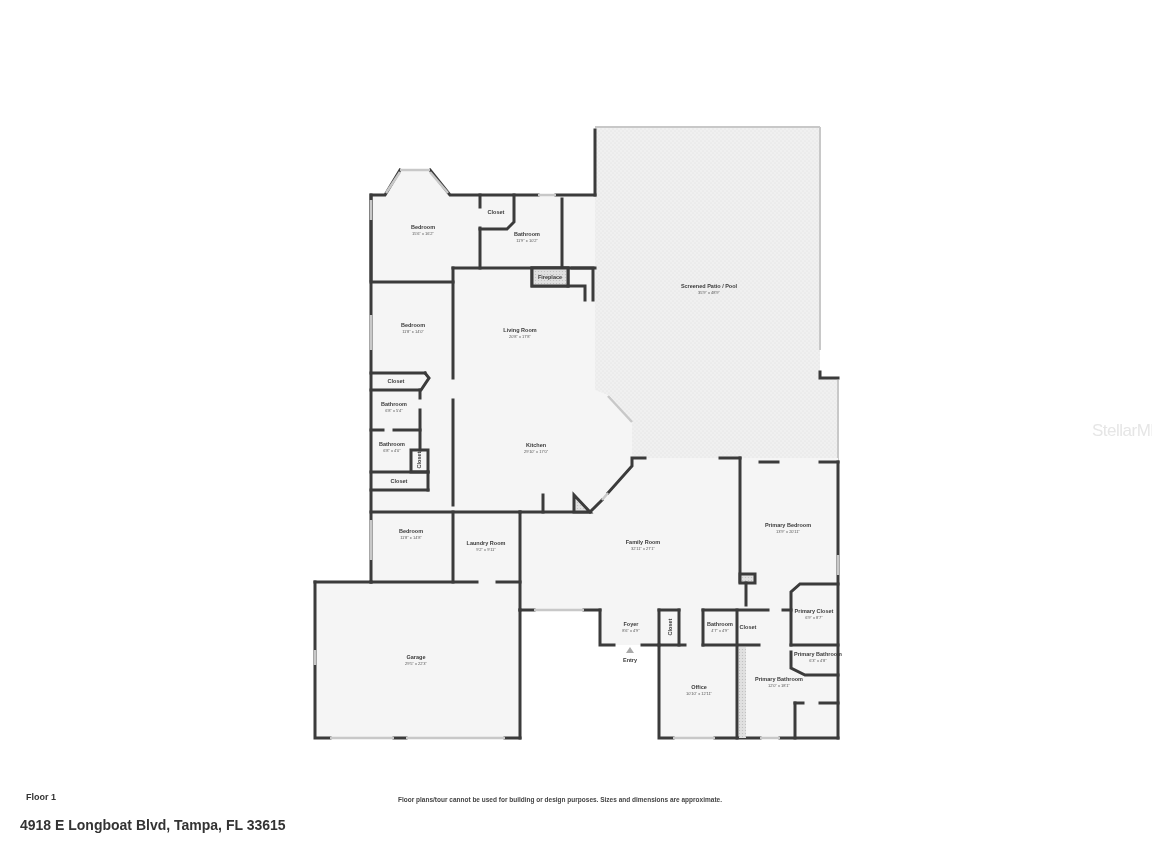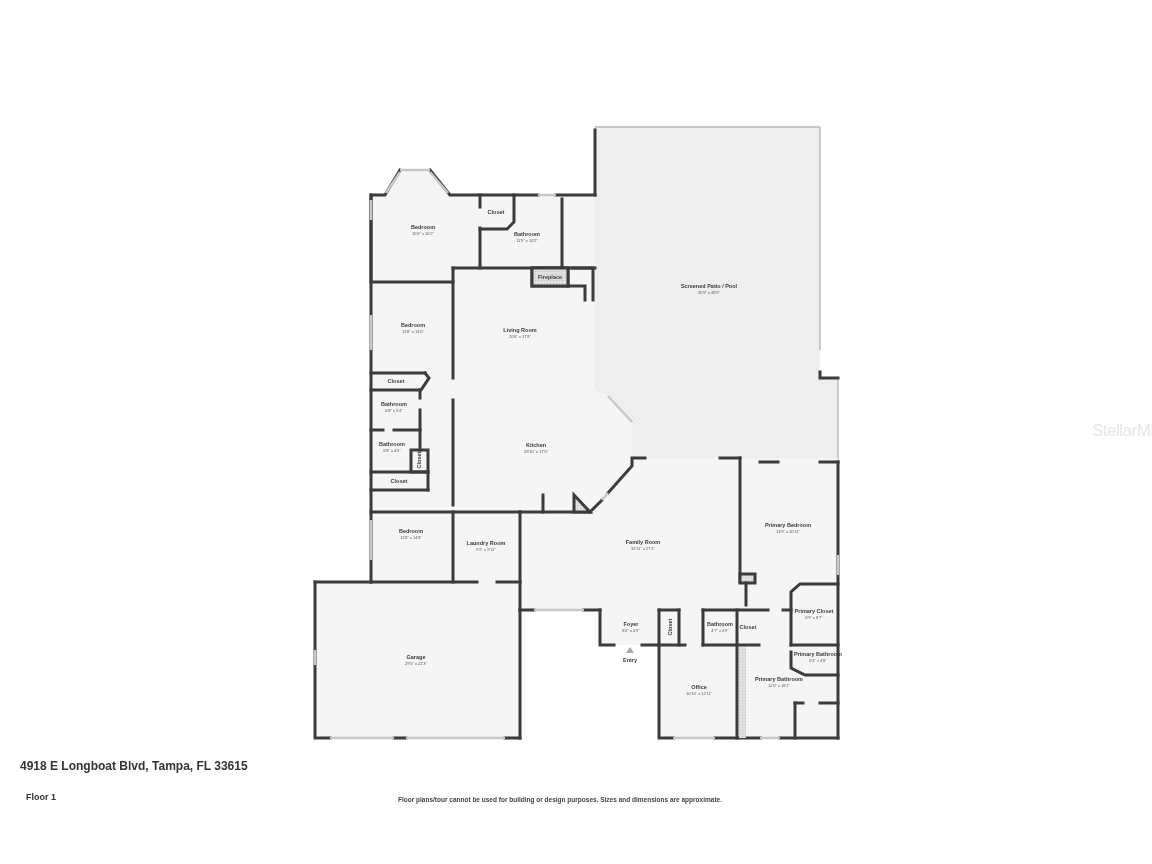--- a/index.html
+++ b/index.html
@@ -5,21 +5,21 @@
   html, body { margin: 0; padding: 0; }
   body {
     width: 1152px; height: 864px; background: #ffffff; position: relative; overflow: hidden;
     font-family: "Liberation Sans", sans-serif;
   }
   .plan { position: absolute; left: 0; top: 0; width: 1152px; height: 864px; }
   .room-label { position: absolute; text-align: center; transform: translate(-50%, -50%); white-space: nowrap; }
   .room-name { font-size: 5.5px; color: #3a3a3a; font-weight: bold; line-height: 7px; }
   .room-dim { font-size: 4px; color: #555; line-height: 5px; }
   .vert { transform: translate(-50%, -50%) rotate(-90deg); }
-  .footer-address { position: absolute; left: 20px; top: 759px; font-size: 12px; font-weight: bold; color: #333; }
+  .footer-address { position: absolute; left: 20px; top: 817px; font-size: 14px; font-weight: bold; color: #333; }
   .footer-floor { position: absolute; left: 20px; top: 792px; font-size: 9px; font-weight: bold; color: #333; padding-left: 6px; }
   .footer-disclaimer { position: absolute; left: 398px; top: 796px; font-size: 6.5px; font-weight: bold; color: #444; }
   .watermark { position: absolute; left: 1092px; top: 421px; font-size: 17px; color: #e6e6e6; letter-spacing: -0.5px; }
   .entry-arrow { position: absolute; left: 626px; top: 647px; width: 0; height: 0;
     border-left: 4px solid transparent; border-right: 4px solid transparent; border-bottom: 6px solid #aaa; }
 </style>
 </head>
 <body>
 
 <svg class="plan" viewBox="0 0 1152 864" xmlns="http://www.w3.org/2000/svg">

